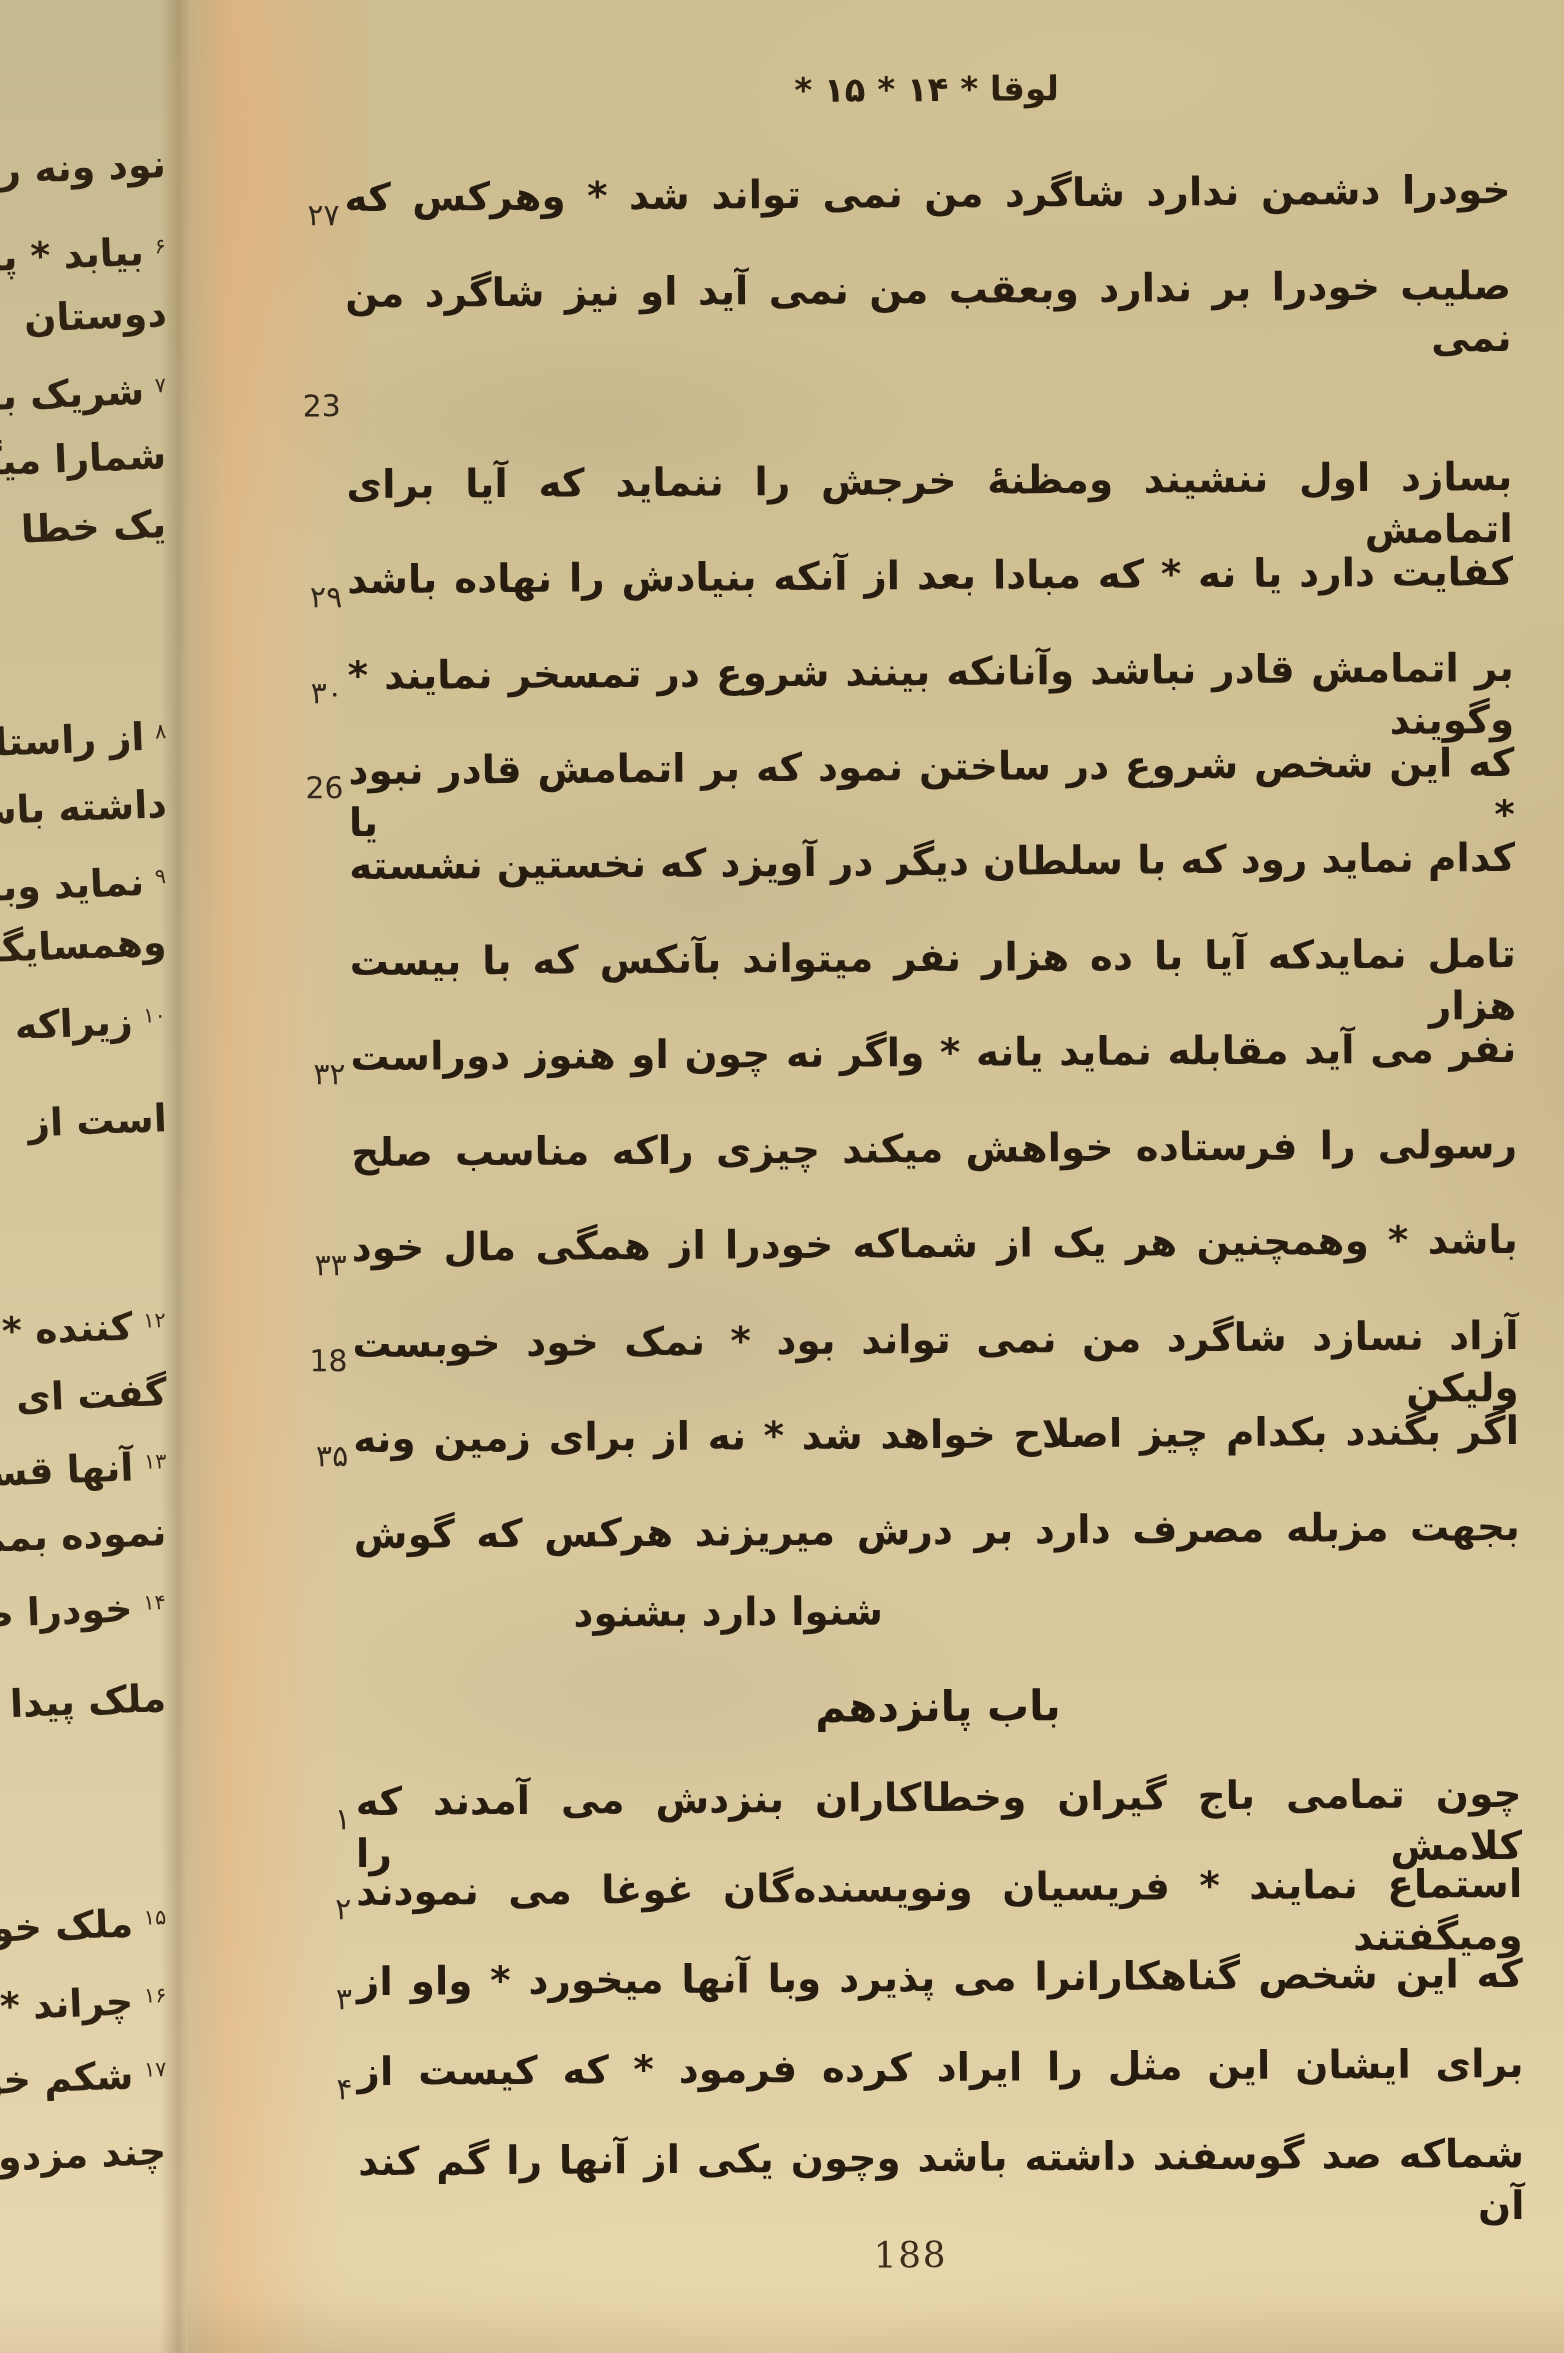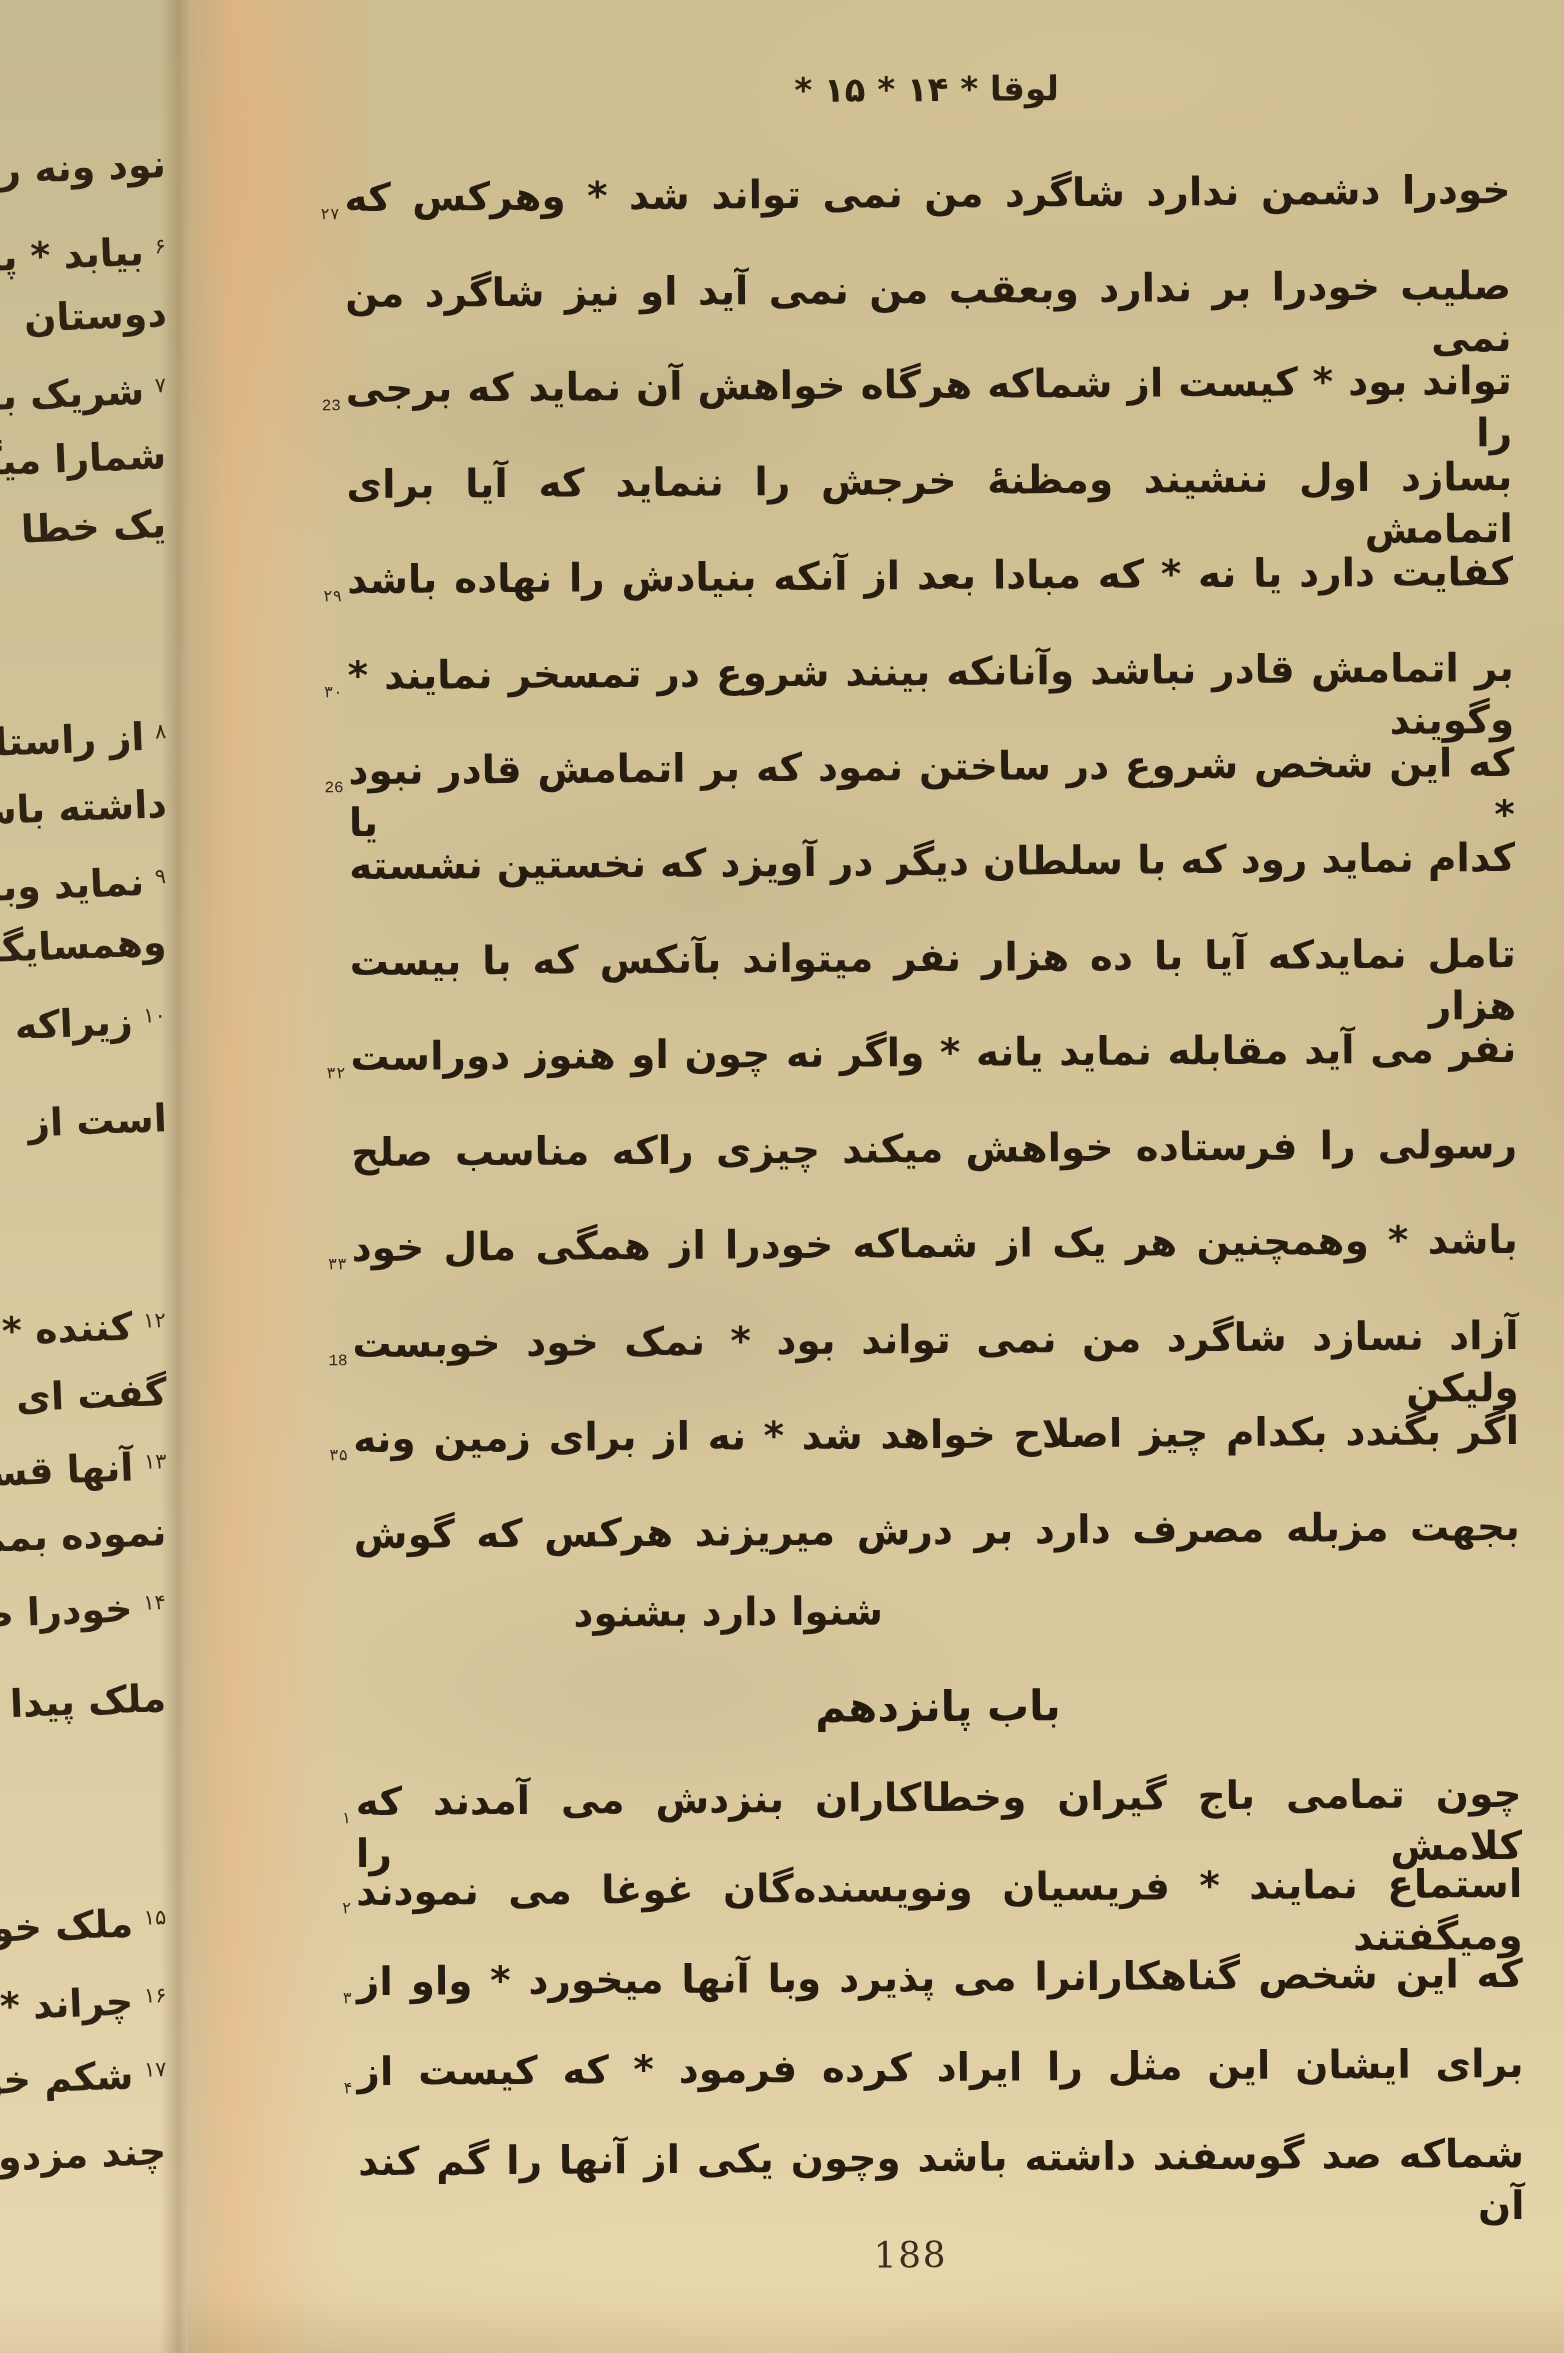--- a/index.html
+++ b/index.html
@@ -54,22 +54,22 @@
   }
   .mline{
     position:absolute; left:0; width:100%;
     direction:rtl; unicode-bidi:embed;
     text-align:justify; text-align-last:justify;
     font-size:39px; font-weight:bold; line-height:52px;
     color:#261c0f;
   }
   .vnum{
     position:absolute; left:-41px; top:17px;
-    font-size:16px; font-weight:normal; color:#32271a;
-    direction:rtl; text-align:left; width:36px;font-family:Liberation Mono, monospace;
+    font-size:30px; font-weight:normal; color:#32271a;
+    direction:rtl; text-align:left; width:36px;
   }
   .closing-line{
     position:absolute; top:1588px; left:219px;
     direction:rtl; white-space:nowrap;
     font-size:39px; font-weight:bold; color:#261c0f;
   }
   .chapter-heading{
     position:absolute; top:1682px; left:0; width:100%;
     direction:rtl; text-align:center;
     font-size:42px; font-weight:bold; color:#241a0e;
@@ -132,21 +132,21 @@
       <div class="strip-row" style="top: 2046px;"><span class="strip-num">۱۷</span><span>شکم خودرا سی</span></div>
       <div class="strip-row" style="top: 2128px;"><span>چند مزدوری</span></div>
     </div>
 
   <div class="main-text">
     <div class="page-header">لوقا * ۱۴ * ۱۵ *</div>
 
     <div id="ch14-lines">
         <div class="mline" style="top: 168px;"><span>خودرا دشمن ندارد شاگرد من نمی تواند شد * وهرکس که</span><span class="vnum">۲۷</span></div>
         <div class="mline" style="top: 264px;"><span>صلیب خودرا بر ندارد وبعقب من نمی آید او نیز شاگرد من نمی</span></div>
-        <div class="mline" style="top: 359px;"><span>تواند بود * کیست از شماکه هرگاه خواهش آن نماید که برجی را</span><span class="vnum">23</span></div>
+        <div class="mline" style="top: 359px;"><span class="vnum">23</span></div>
         <div class="mline" style="top: 455px;"><span>بسازد اول ننشیند ومظنهٔ خرجش را ننماید که آیا برای اتمامش</span></div>
         <div class="mline" style="top: 550px;"><span>کفایت دارد یا نه * که مبادا بعد از آنکه بنیادش را نهاده باشد</span><span class="vnum">۲۹</span></div>
         <div class="mline" style="top: 646px;"><span>بر اتمامش قادر نباشد وآنانکه بینند شروع در تمسخر نمایند * وگویند</span><span class="vnum">۳۰</span></div>
         <div class="mline" style="top: 741px;"><span>که این شخص شروع در ساختن نمود که بر اتمامش قادر نبود * یا</span><span class="vnum">26</span></div>
         <div class="mline" style="top: 836px;"><span>کدام نماید رود که با سلطان دیگر در آویزد که نخستین نشسته</span></div>
         <div class="mline" style="top: 932px;"><span>تامل نمایدکه آیا با ده هزار نفر میتواند بآنکس که با بیست هزار</span></div>
         <div class="mline" style="top: 1027px;"><span>نفر می آید مقابله نماید یانه * واگر نه چون او هنوز دوراست</span><span class="vnum">۳۲</span></div>
         <div class="mline" style="top: 1123px;"><span>رسولی را فرستاده خواهش میکند چیزی راکه مناسب صلح</span></div>
         <div class="mline" style="top: 1218px;"><span>باشد * وهمچنین هر یک از شماکه خودرا از همگی مال خود</span><span class="vnum">۳۳</span></div>
         <div class="mline" style="top: 1314px;"><span>آزاد نسازد شاگرد من نمی تواند بود * نمک خود خوبست ولیکن</span><span class="vnum">18</span></div>

